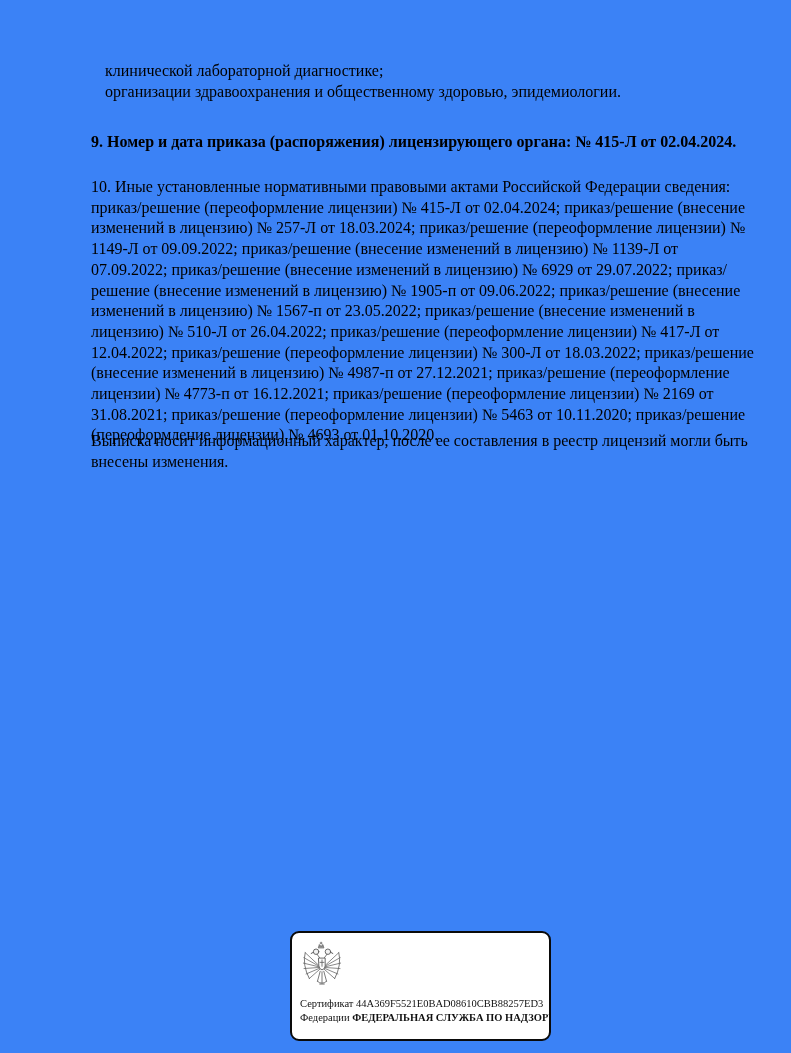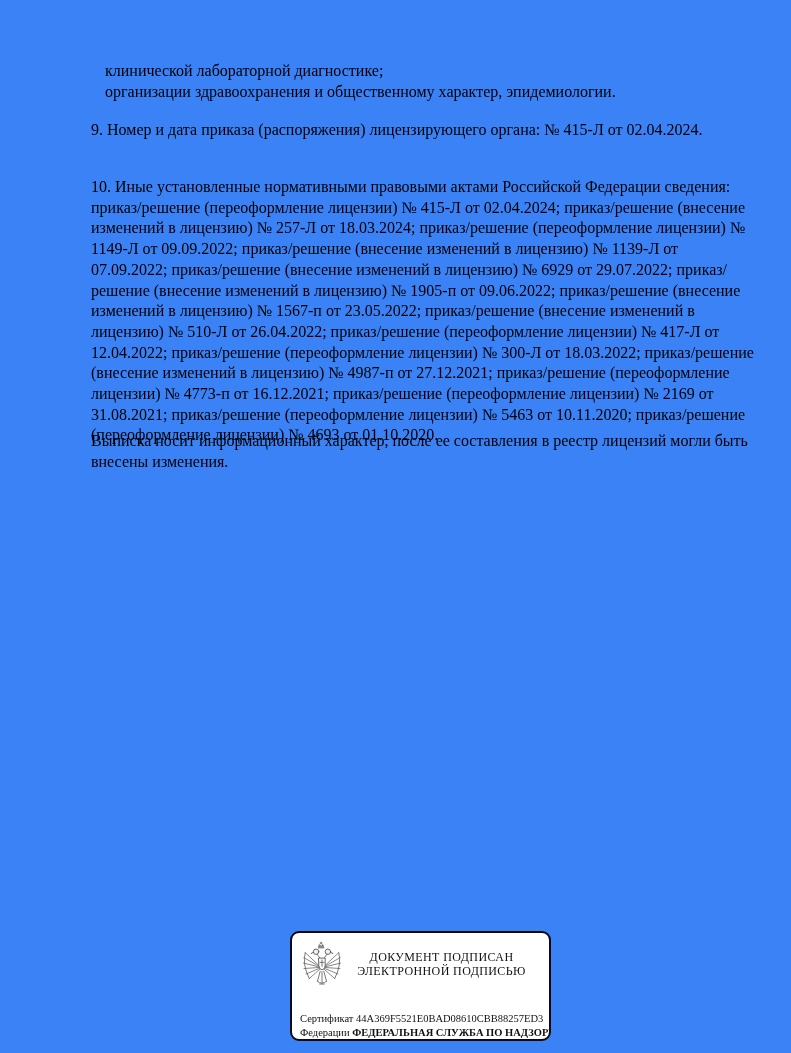--- a/index.html
+++ b/index.html
@@ -20,21 +20,21 @@
   .textblock {
     position: absolute;
     left: 91px;
     width: 664px;
     line-height: 20.7px;
     text-align: left;
     margin: 0;
   }
   .continued { left: 105px; top: 61px; width: 650px; }
   .continued div { margin: 0; }
-  .p9  { top: 120px; }
+  .p9  { top: 132px; font-weight: bold; }
   .p10 { top: 177px; }
   .note { top: 431px; }
 
   
   .stamp {
     position: absolute;
     left: 290px;
     top: 931px;
     width: 261px;
     height: 110px;
@@ -66,31 +66,31 @@
     letter-spacing: 0.4px;
     color: #111;
   }
   .stamp-line {
     font-size: 10.5px;
     line-height: 14.2px;
     white-space: nowrap;
     overflow: hidden;
     color: #111;
   }
-  .stamp-line.first { margin-top: 22px; }
+  .stamp-line.first { margin-top: 7px; }
   .stamp-line b { font-weight: bold; }
 </style>
 </head>
 <body>
 
 <div class="page">
 
   <div class="textblock continued">
     <div>клинической лабораторной диагностике;</div>
-    <div>организации здравоохранения и общественному характер, эпидемиологии.</div>
+    <div>организации здравоохранения и общественному здоровью, эпидемиологии.</div>
   </div>
 
   <p class="textblock p9">9. Номер и дата приказа (распоряжения) лицензирующего органа: № 415-Л от 02.04.2024.</p>
 
   <p class="textblock p10">10. Иные установленные нормативными правовыми актами Российской Федерации сведения: приказ/решение (переоформление лицензии) № 415-Л от 02.04.2024; приказ/решение (внесение изменений в лицензию) № 257-Л от 18.03.2024; приказ/решение (переоформление лицензии) № 1149-Л от 09.09.2022; приказ/решение (внесение изменений в лицензию) № 1139-Л от 07.09.2022; приказ/решение (внесение изменений в лицензию) № 6929 от 29.07.2022; приказ/решение (внесение изменений в лицензию) № 1905-п от 09.06.2022; приказ/решение (внесение изменений в лицензию) № 1567-п от 23.05.2022; приказ/решение (внесение изменений в лицензию) № 510-Л от 26.04.2022; приказ/решение (переоформление лицензии) № 417-Л от 12.04.2022; приказ/решение (переоформление лицензии) № 300-Л от 18.03.2022; приказ/решение (внесение изменений в лицензию) № 4987-п от 27.12.2021; приказ/решение (переоформление лицензии) № 4773-п от 16.12.2021; приказ/решение (переоформление лицензии) № 2169 от 31.08.2021; приказ/решение (переоформление лицензии) № 5463 от 10.11.2020; приказ/решение (переоформление лицензии) № 4693 от 01.10.2020.</p>
 
   <p class="textblock note">Выписка носит информационный характер, после ее составления в реестр лицензий могли быть внесены изменения.</p>
 
   <div class="stamp">
     <div class="stamp-head">
@@ -112,24 +112,20 @@
           <path d="M40.5 13.5 Q43.8 27 36 42" stroke-width="0.9"></path>
 
           <path d="M18.5 19.5 h7 v8.5 q0 3.5 -3.5 4.5 q-3.5 -1 -3.5 -4.5 z" fill="#fbfbfb" stroke-width="1"></path>
           <path d="M22 21.5 v7 M19.8 24.2 h4.4" stroke-width="0.9"></path>
 
           <path d="M20 34 L17 45 M22 34.5 L22 46.5 M24 34 L27 45" stroke-width="0.9"></path>
           <path d="M17 45 Q22 49.5 27 45" stroke-width="0.9"></path>
           <path d="M19.5 48 h5" stroke-width="1"></path>
         </svg>
       </span>
-      <span class="stamp-title">
-        <div>ДОКУМЕНТ ПОДПИСАН</div>
-        <div>ЭЛЕКТРОННОЙ ПОДПИСЬЮ</div>
-      </span>
     </div>
     <div class="stamp-line first">
       <span>Сертификат</span>
       <span>44A369F5521E0BAD08610CBB88257ED3</span>
     </div>
     <div class="stamp-line">
       <span>Федерации</span>
       <b>ФЕДЕРАЛЬНАЯ СЛУЖБА ПО НАДЗОРУ В СФ</b>
     </div>
   </div>

